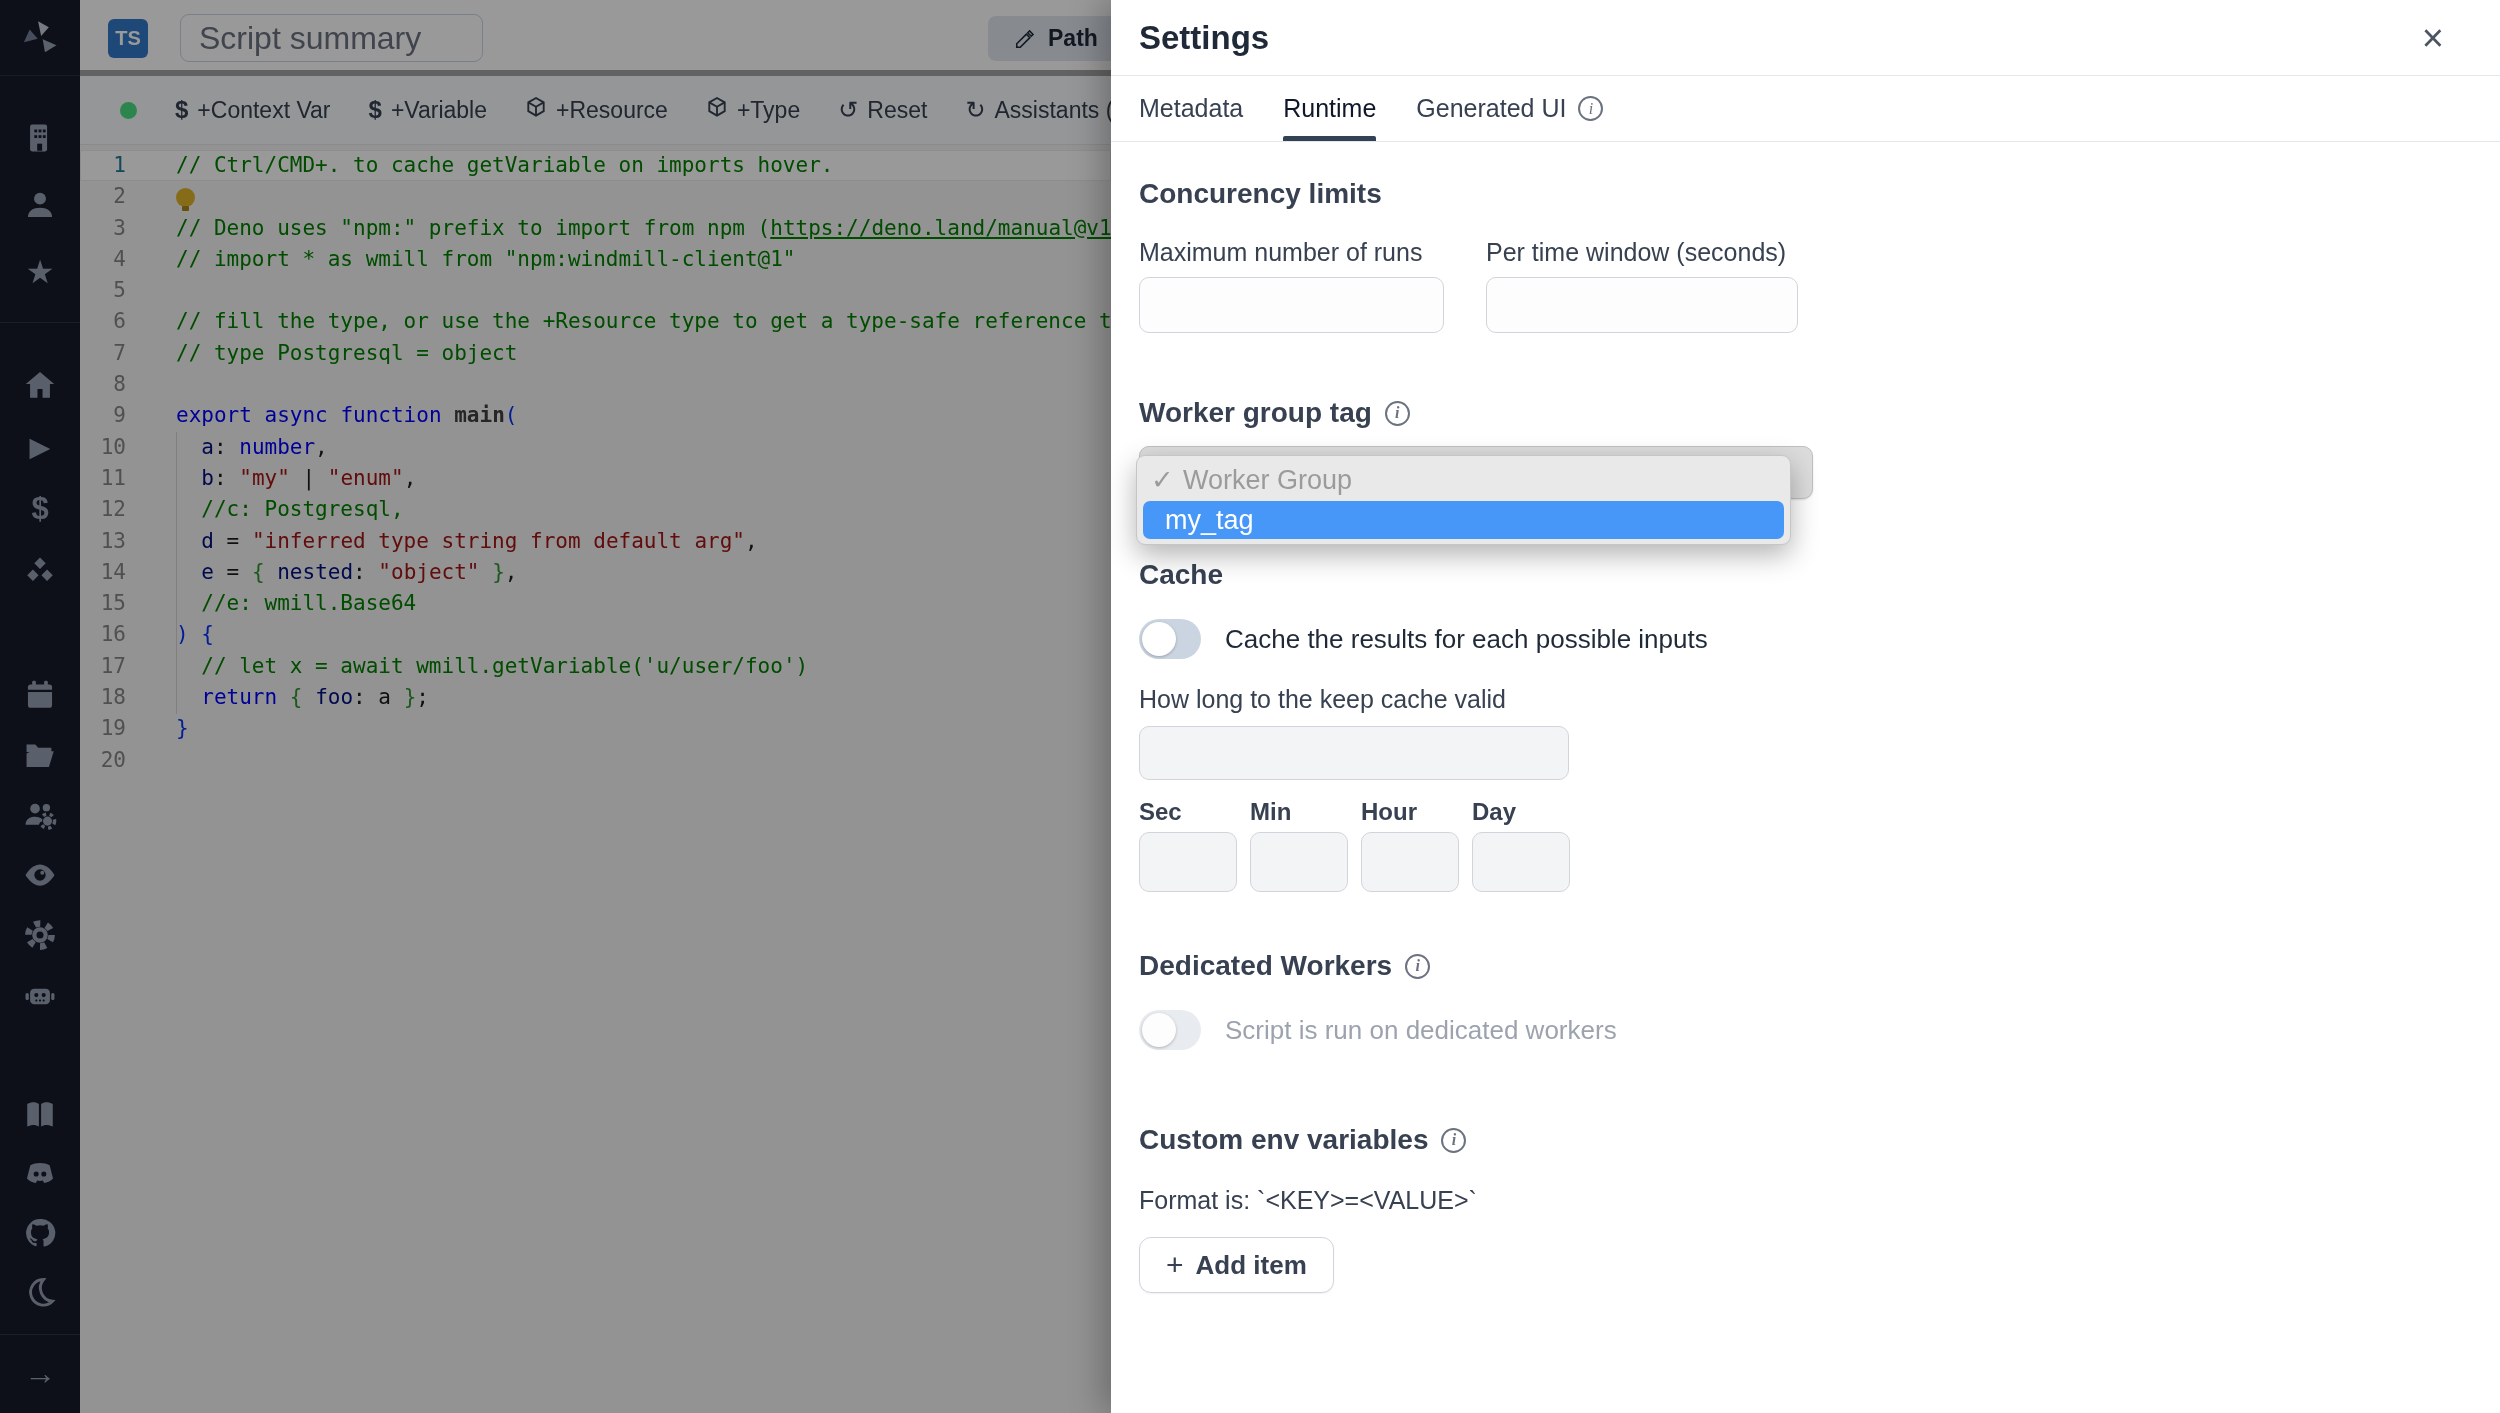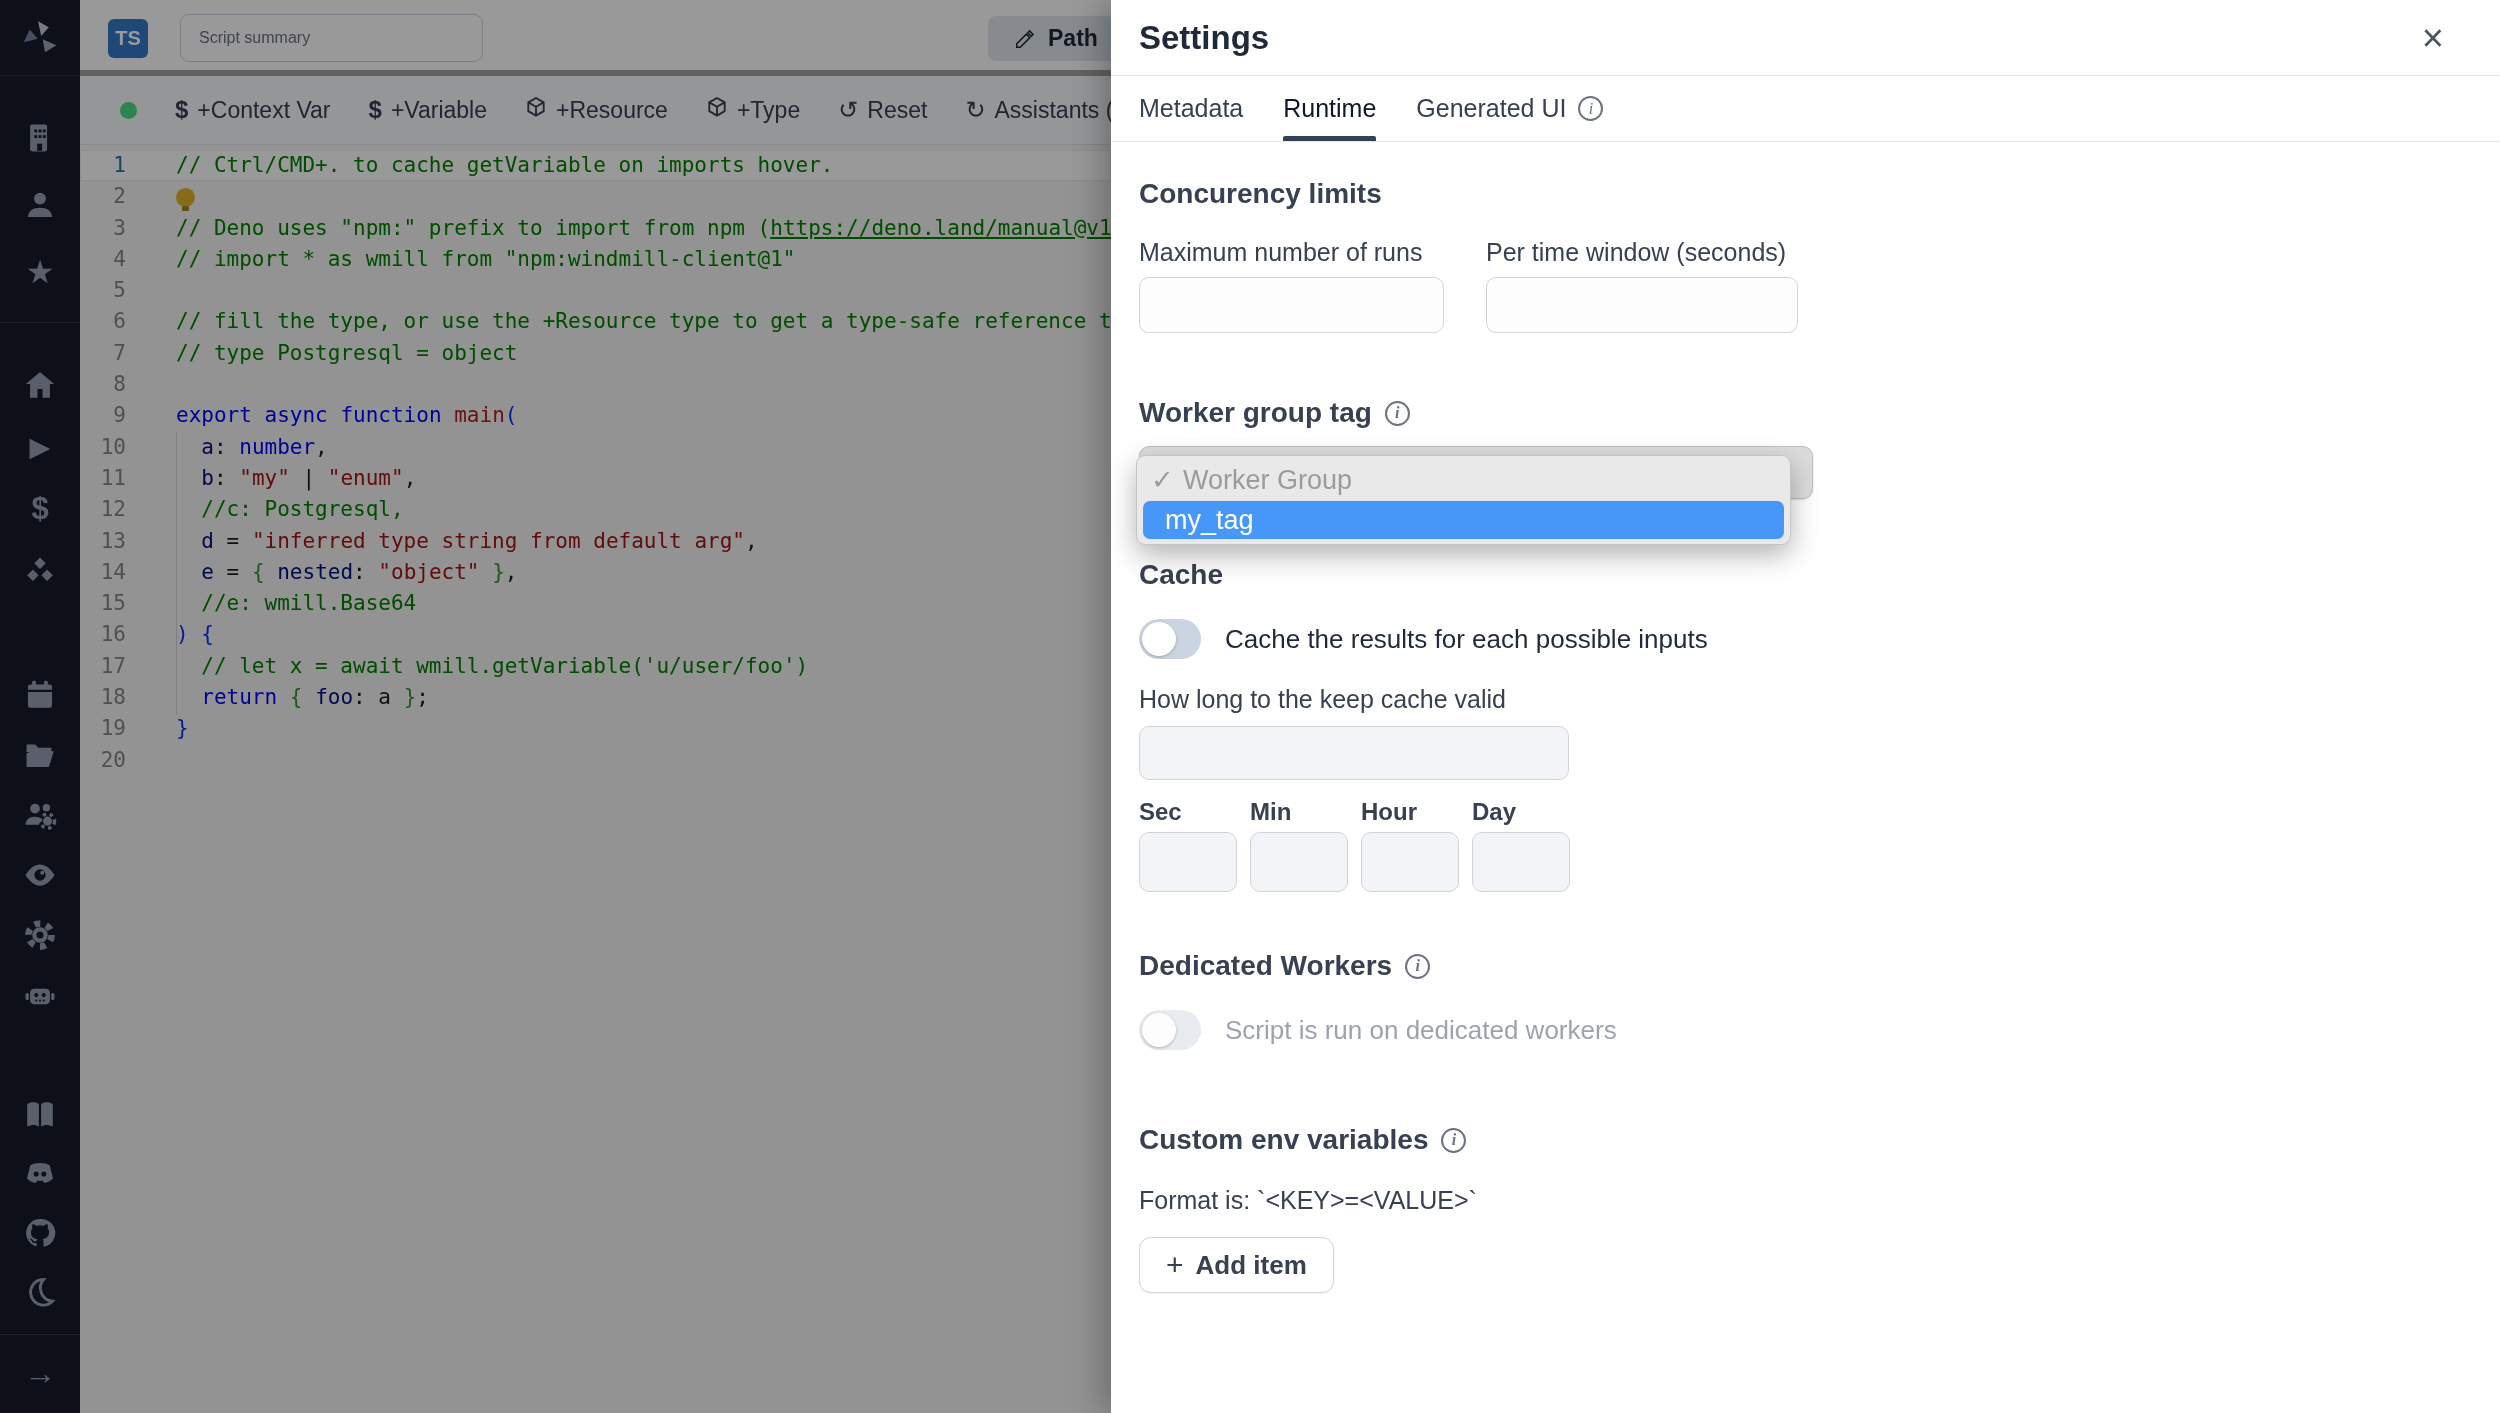--- a/index.html
+++ b/index.html
@@ -18,21 +18,21 @@
   .g2 { margin-top:42px; gap:22px; }
   .g3 { margin-top:84px; gap:20px; }
   .g4 { margin-top:80px; gap:19px; }
   .d2 { margin-top:22px; }
   .g5 { margin-top:18px; }
 
   
   .main { position:absolute; left:80px; top:0; width:1031px; height:1413px; background:#ffffff; overflow:hidden; }
   .topbar { position:absolute; left:0; top:0; right:0; height:76px; background:#ffffff; border-bottom:6px solid #a3a3a3; }
   .ts-badge { position:absolute; left:28px; top:19px; width:40px; height:39px; background:#3178c6; color:#fff; border-radius:6px; font-weight:700; font-size:20px; display:flex; align-items:center; justify-content:center; }
-  .summary-input { position:absolute; left:100px; top:14px; width:303px; height:48px; border:1px solid #cbd5e1; border-radius:9px; font-size:16px; padding:14px 18px; color:#374151; background:#fff; font-family:"Liberation Sans",sans-serif; }
+  .summary-input { position:absolute; left:100px; top:14px; width:303px; height:48px; border:1px solid #cbd5e1; border-radius:9px; font-size:32px; padding:14px 18px; color:#374151; background:#fff; font-family:"Liberation Sans",sans-serif; }
   .summary-input::placeholder { color:#6b7280; }
   .path-btn { position:absolute; left:908px; top:16px; height:45px; padding:0 26px; background:#e2e8f0; border:none; border-radius:8px; font-size:23px; font-weight:700; color:#1f2937; display:flex; align-items:center; gap:12px; cursor:pointer; font-family:"Liberation Sans",sans-serif; }
   .path-btn svg { width:22px; height:22px; }
 
   .toolbar { position:absolute; left:0; top:76px; right:0; height:69px; background:#f8fafc; border-bottom:1px solid #e5e7eb; display:flex; align-items:center; padding-left:40px; gap:38px; }
   .status-dot { width:17px; height:17px; border-radius:50%; background:#4ade80; flex:0 0 auto; }
   .tool-item { display:flex; align-items:center; gap:9px; font-size:23px; color:#374151; font-weight:500; white-space:nowrap; cursor:pointer; background:none; border:none; font-family:"Liberation Sans",sans-serif; }
   .tool-item .ticon { font-size:24px; line-height:1; }
   .tool-item svg { width:22px; height:22px; }
 
@@ -42,21 +42,21 @@
   .code-row.active-line { background:#ffffff; box-shadow:inset 0 0 0 1px #ececec; }
   .gutter-num { width:46px; text-align:right; color:#858585; flex:0 0 auto; }
   .code-row.active-line .gutter-num { color:#237893; }
   .code-text { padding-left:50px; flex:1 1 auto; }
   .indent-guide { position:absolute; left:96px; top:287px; width:1px; height:282px; background:#d6d6d6; }
   .tk-comment { color:#008000; }
   .tk-comment-link { color:#008000; text-decoration:underline; }
   .tk-string { color:#a31515; }
   .tk-keyword { color:#0000ff; }
   .tk-param { color:#001080; }
-  .tk-function { color:#b91c1c; }
+  .tk-function { color:#404040;font-weight:bold; }
   .tk-bracket1 { color:#0431fa; }
   .tk-bracket2 { color:#319331; }
   .tk-plain { color:#1b1b1b; }
   .bulb { display:inline-block; width:19px; height:19px; border-radius:50%; background:#dfb32a; position:relative; vertical-align:-4px; }
   .bulb::after { content:""; position:absolute; left:6px; bottom:-4px; width:7px; height:5px; background:#a9861c; border-radius:1px; }
 
   
   .overlay { position:absolute; inset:0; background:rgba(0,0,0,0.40); z-index:5; }
 
   

